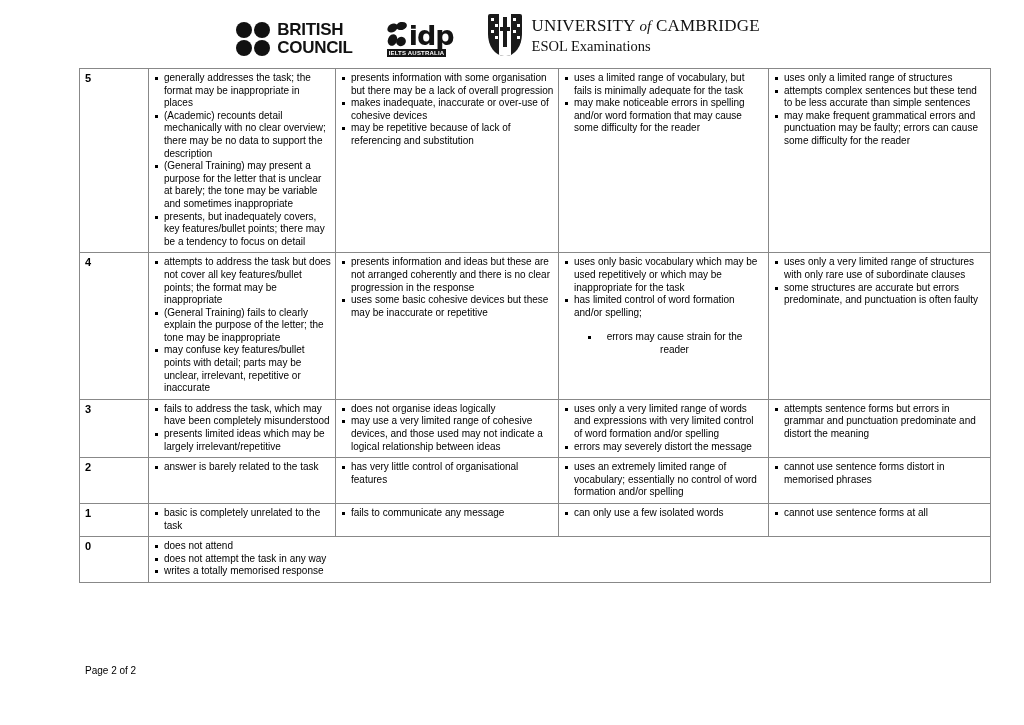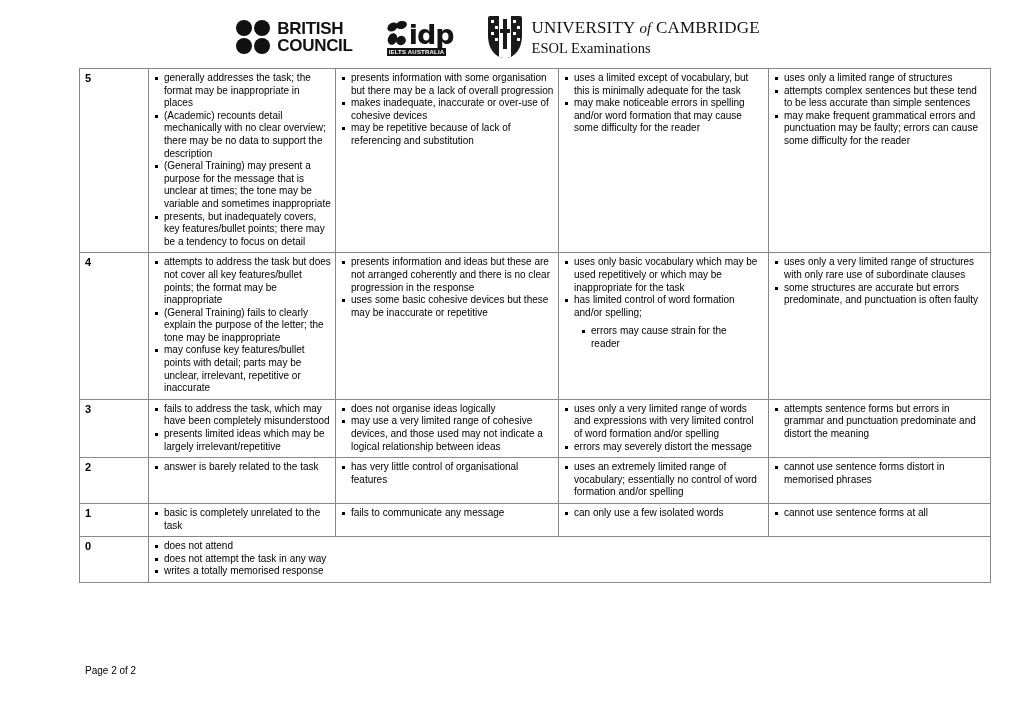--- a/index.html
+++ b/index.html
@@ -13,25 +13,25 @@
     font-family: "Liberation Sans", sans-serif;
     color: #000000;
     position: relative;
     overflow: hidden;
   }
 
   
   .logo-bar {
     position: absolute;
     left: 0;
-    top: 12px;
+    top: 6px;
     width: 996px;
     height: 50px;
     display: flex;
-    align-items: center;
+    align-items: flex-end;
     justify-content: center;
     gap: 34px;
   }
 
   
   .bc-logo {
     display: flex;
     align-items: center;
     gap: 7px;
   }
@@ -213,22 +213,23 @@
     content: "";
     position: absolute;
     left: 2px;
     top: 5px;
     width: 3px;
     height: 3px;
     background: #000000;
   }
   ul.crit ul.sub {
     list-style: none;
-    margin: 6px;
+    margin: 12px;
     padding: 0;
+    text-align: center;
   }
   ul.crit ul.sub > li {
     position: relative;
     padding-left: 11px;
     font-size: 10px;
     line-height: 12.6px;
   }
   ul.crit ul.sub > li::before {
     content: "";
     position: absolute;
@@ -307,34 +308,34 @@
 
 <table class="rubric-table">
   <tbody>
 
     <tr>
       <td class="band">5</td>
       <td class="col-ta">
         <ul class="crit">
           <li>generally addresses the task; the format may be inappropriate in places</li>
           <li>(Academic) recounts detail mechanically with no clear overview; there may be no data to support the description</li>
-          <li>(General Training) may present a purpose for the message that is unclear at times; the tone may be variable and sometimes inappropriate</li>
+          <li>(General Training) may present a purpose for the letter that is unclear at barely; the tone may be variable and sometimes inappropriate</li>
           <li>presents, but inadequately covers, key features/bullet points; there may be a tendency to focus on detail</li>
         </ul>
       </td>
       <td class="col-cc">
         <ul class="crit">
           <li>presents information with some organisation but there may be a lack of overall progression</li>
           <li>makes inadequate, inaccurate or over-use of cohesive devices</li>
           <li>may be repetitive because of lack of referencing and substitution</li>
         </ul>
       </td>
       <td class="col-lr">
         <ul class="crit">
-          <li>uses a limited except of vocabulary, but this is minimally adequate for the task</li>
+          <li>uses a limited range of vocabulary, but fails is minimally adequate for the task</li>
           <li>may make noticeable errors in spelling and/or word formation that may cause some difficulty for the reader</li>
         </ul>
       </td>
       <td class="col-gra">
         <ul class="crit">
           <li>uses only a limited range of structures</li>
           <li>attempts complex sentences but these tend to be less accurate than simple sentences</li>
           <li>may make frequent grammatical errors and punctuation may be faulty; errors can cause some difficulty for the reader</li>
         </ul>
       </td>

